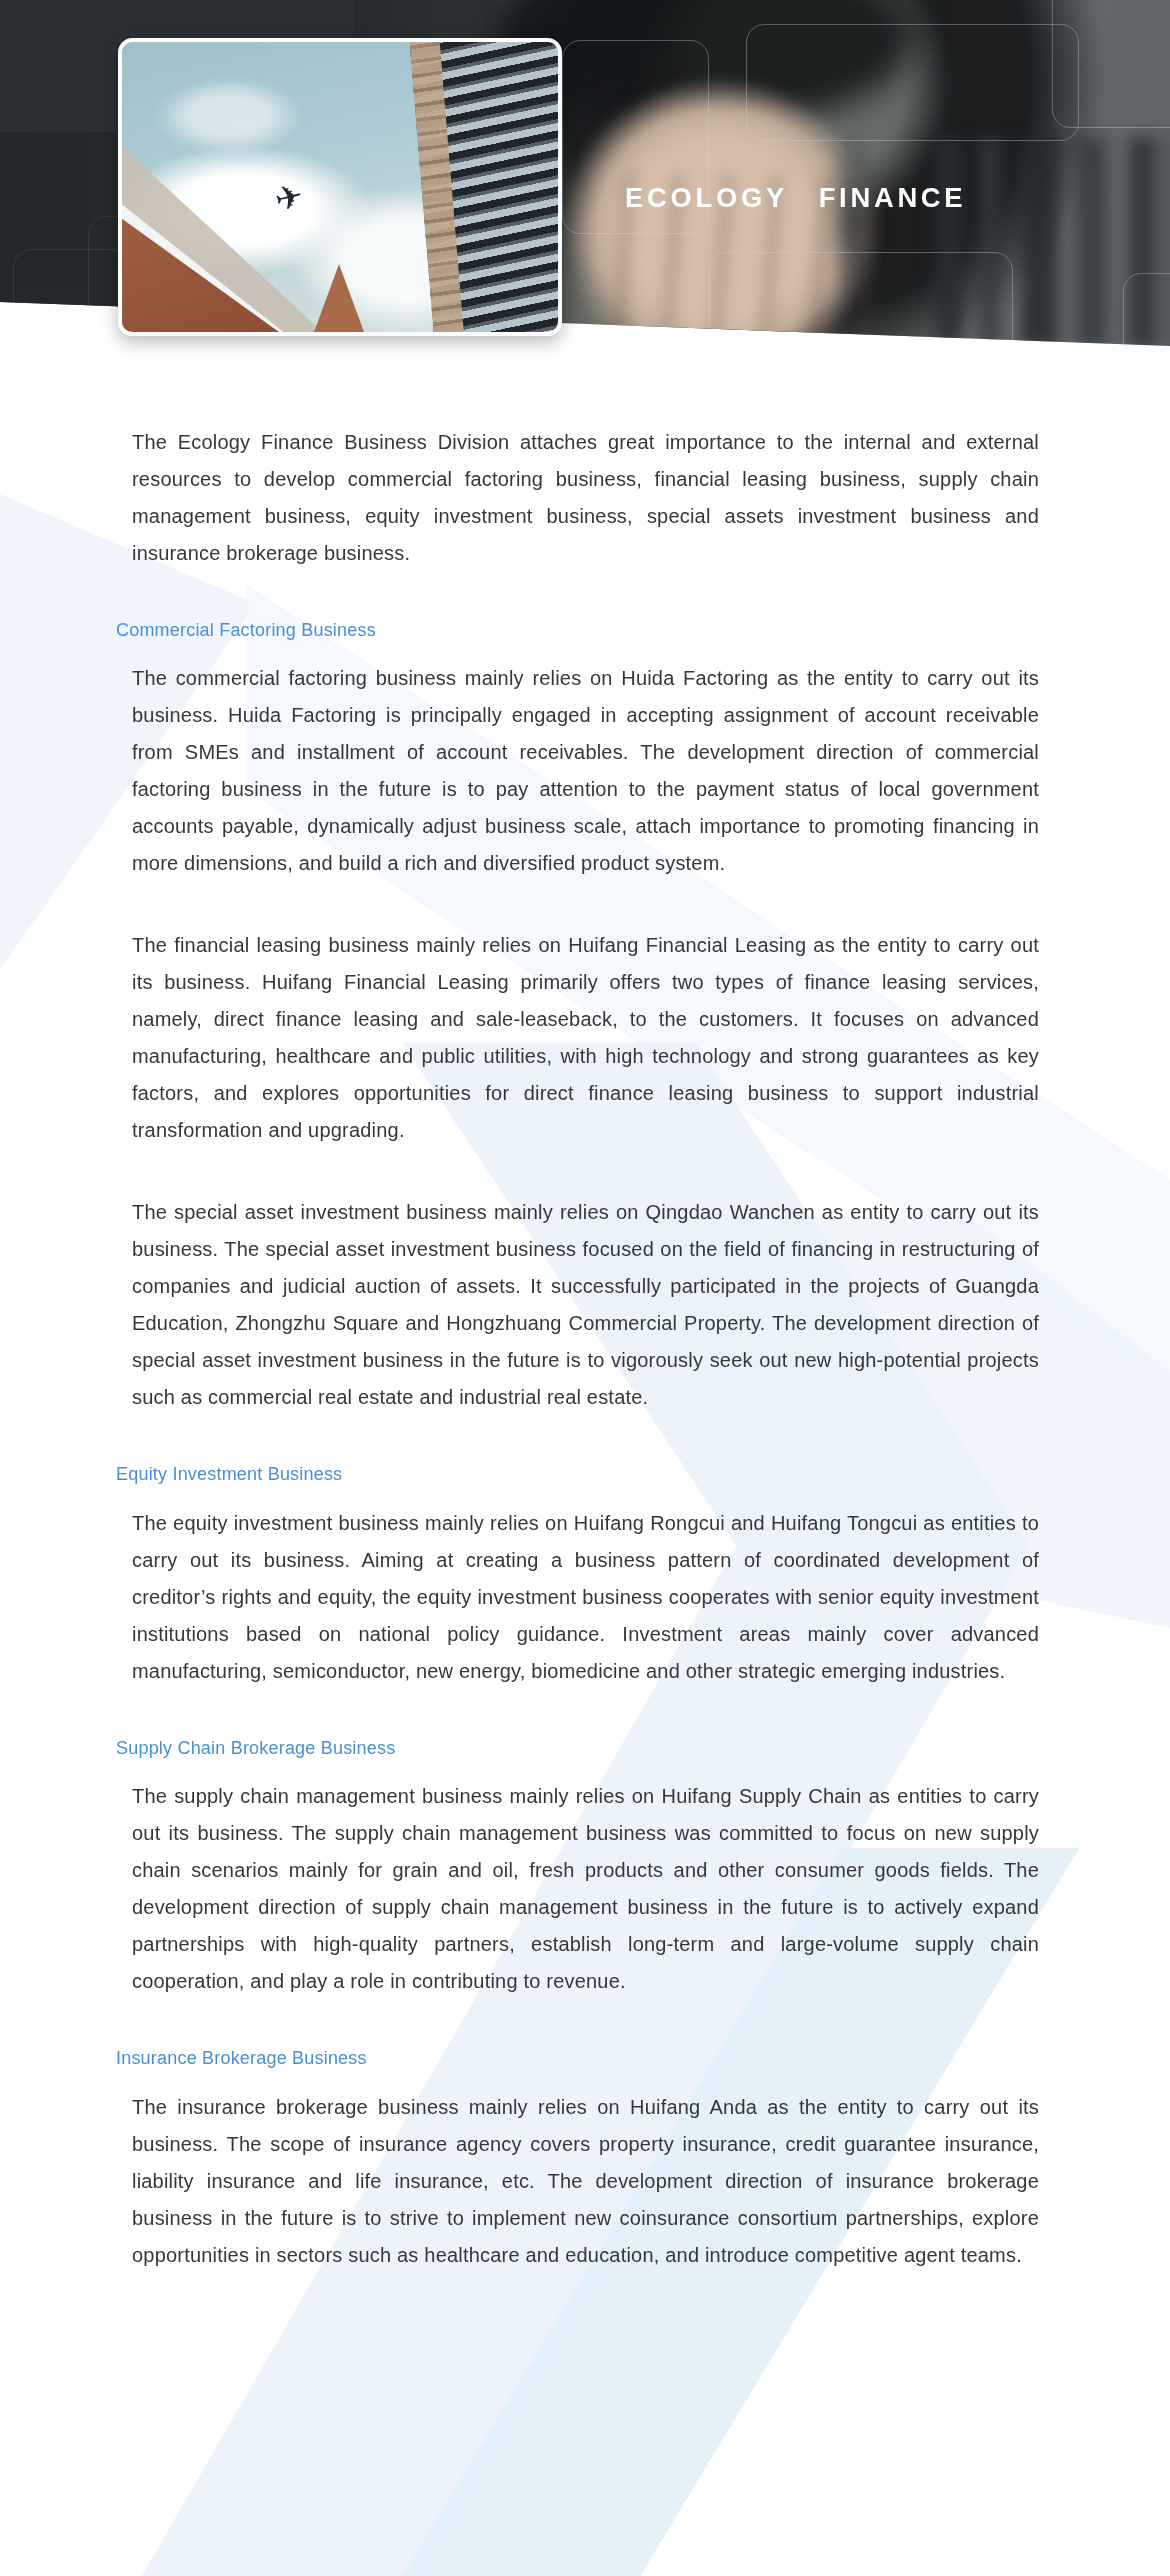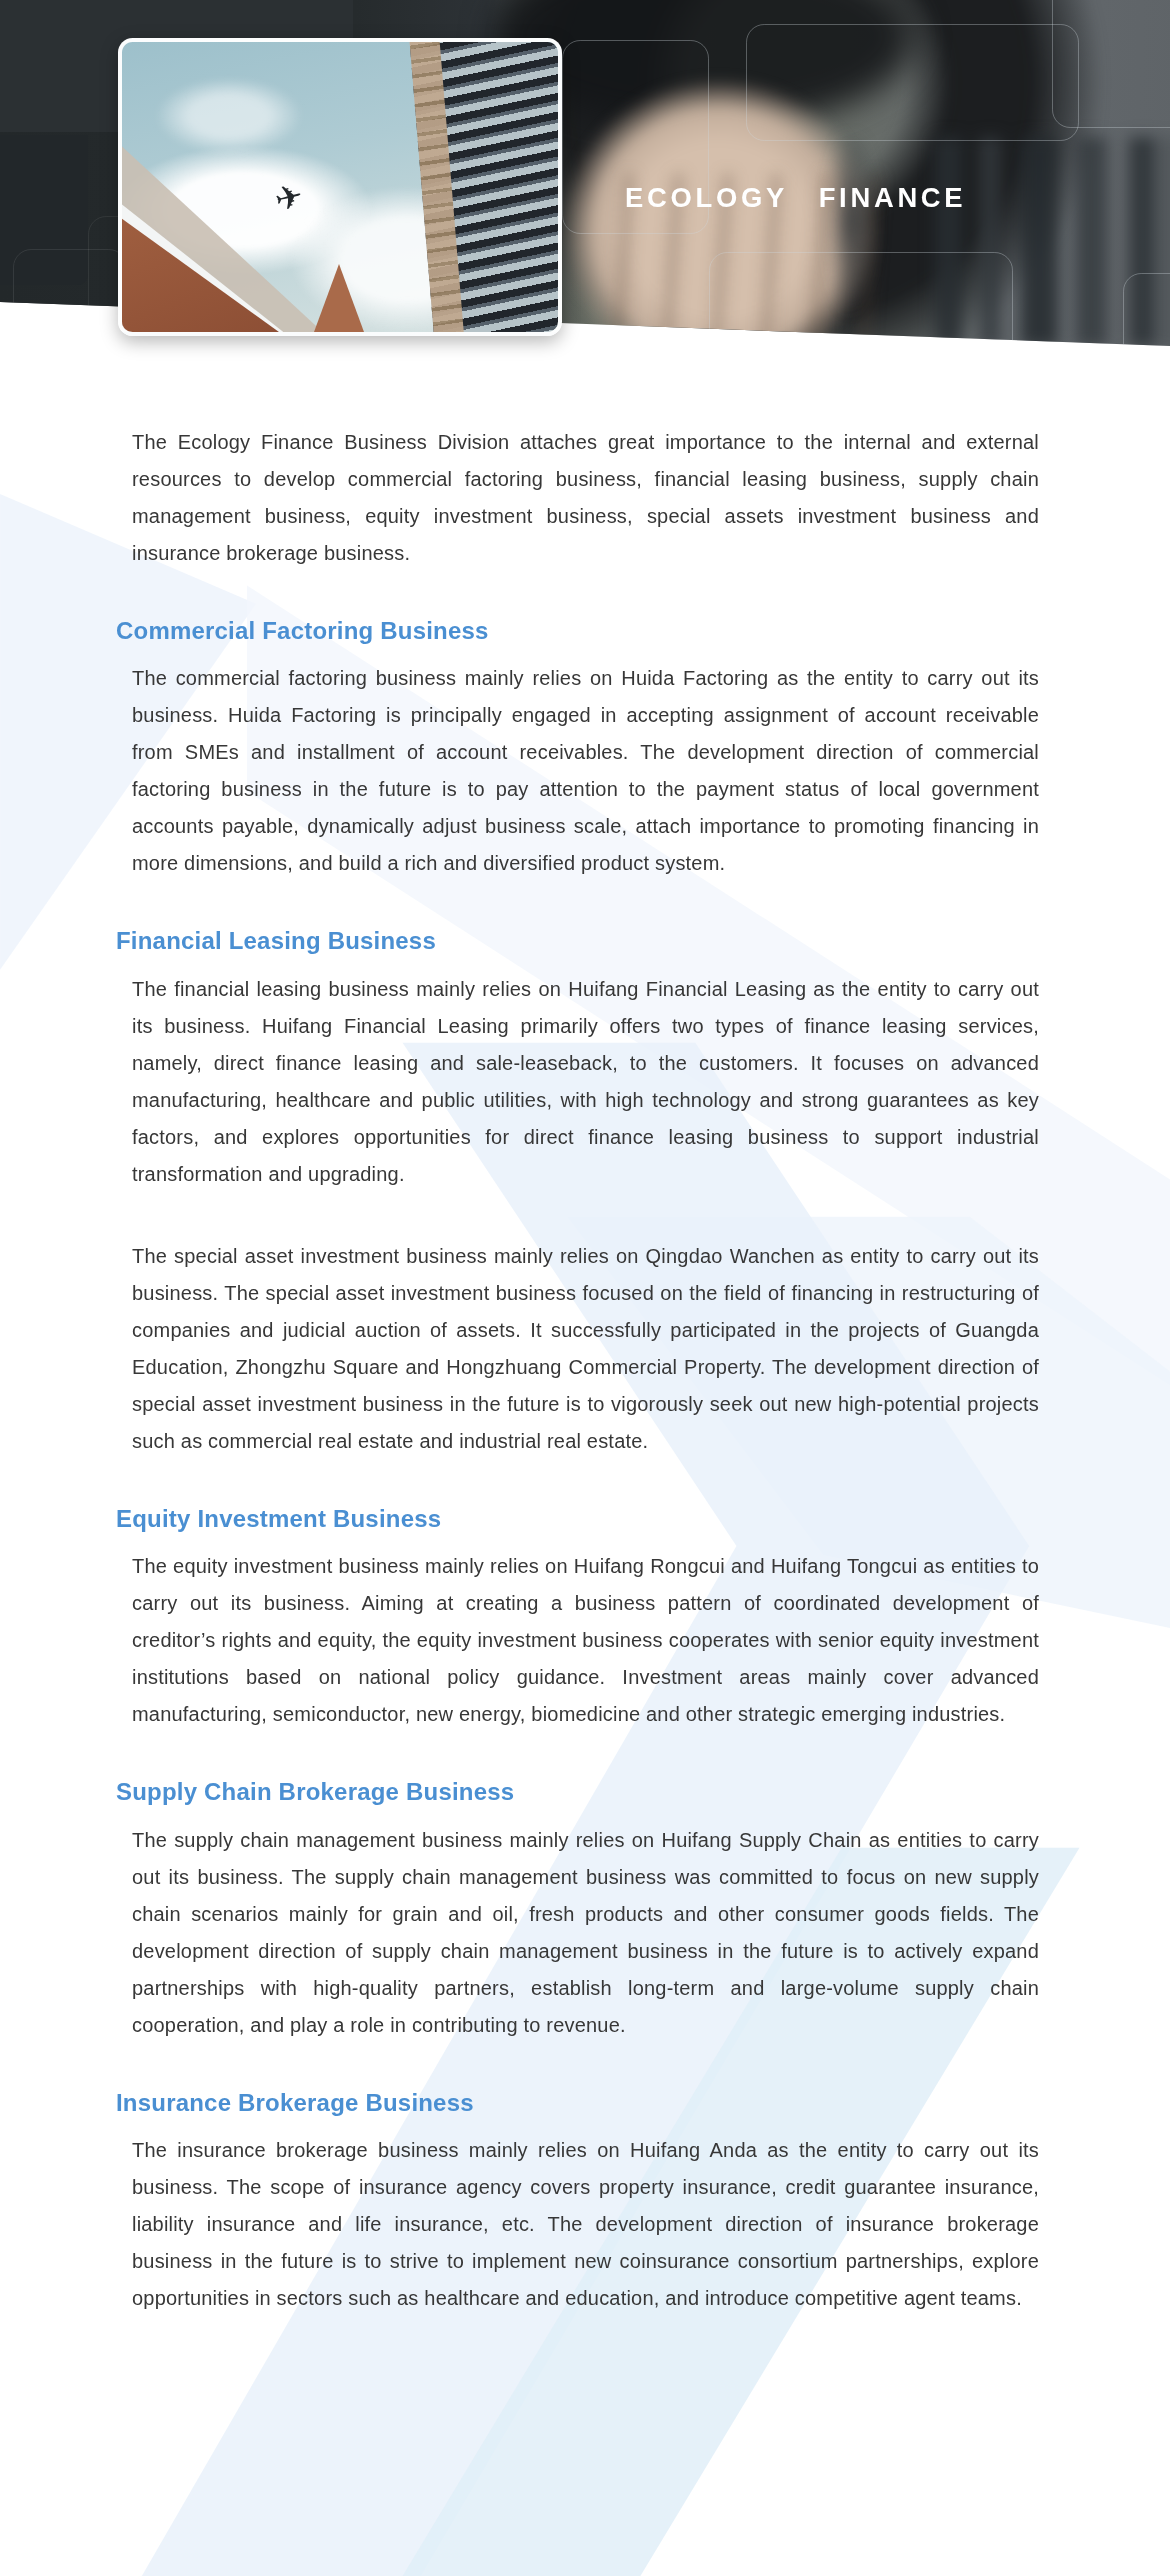--- a/index.html
+++ b/index.html
@@ -88,21 +88,21 @@
   .content{
     position:absolute;left:0;top:348px;width:1171px;z-index:2;
     padding:60px 116px 0;box-sizing:border-box;
   }
   .content p{
     margin:16px;font-size:20px;line-height:37px;color:var(--body-color,#373737);
     text-align:justify;letter-spacing:0.2px;
   }
   .section{margin-top:45px;}
   .section h2{
-    margin:10px 0 11px;font-size:24px;line-height:27.4px;font-weight:bold;
+    margin:10px 0 11px;font-size:18px;line-height:27.4px;font-weight:normal;
     color:var(--accent,#4a8fd2);letter-spacing:0.2px;
   }
 </style>
 </head>
 <body>
 
 <div class="page">
 
   <svg class="stripes" width="1171" height="2576" viewBox="0 0 1280 2816" aria-hidden="true">
     <polygon points="0,540 280,660 0,1060" fill="#edf3fb" opacity="0.85"></polygon>
@@ -148,21 +148,20 @@
 
   <main class="content">
     <p>The Ecology Finance Business Division attaches great importance to the internal and external resources to develop commercial factoring business, financial leasing business, supply chain management business, equity investment business, special assets investment business and insurance brokerage business.</p>
 
     <section class="section">
       <h2>Commercial Factoring Business</h2>
       <p>The commercial factoring business mainly relies on Huida Factoring as the entity to carry out its business. Huida Factoring is principally engaged in accepting assignment of account receivable from SMEs and installment of account receivables. The development direction of commercial factoring business in the future is to pay attention to the payment status of local government accounts payable, dynamically adjust business scale, attach importance to promoting financing in more dimensions, and build a rich and diversified product system.</p>
     </section>
 
     <section class="section">
-      <h2>Financial Leasing Business</h2>
       <p>The financial leasing business mainly relies on Huifang Financial Leasing as the entity to carry out its business. Huifang Financial Leasing primarily offers two types of finance leasing services, namely, direct finance leasing and sale-leaseback, to the customers. It focuses on advanced manufacturing, healthcare and public utilities, with high technology and strong guarantees as key factors, and explores opportunities for direct finance leasing business to support industrial transformation and upgrading.</p>
     </section>
 
     <section class="section">
       <p>The special asset investment business mainly relies on Qingdao Wanchen as entity to carry out its business. The special asset investment business focused on the field of financing in restructuring of companies and judicial auction of assets. It successfully participated in the projects of Guangda Education, Zhongzhu Square and Hongzhuang Commercial Property. The development direction of special asset investment business in the future is to vigorously seek out new high-potential projects such as commercial real estate and industrial real estate.</p>
     </section>
 
     <section class="section">
       <h2>Equity Investment Business</h2>
       <p>The equity investment business mainly relies on Huifang Rongcui and Huifang Tongcui as entities to carry out its business. Aiming at creating a business pattern of coordinated development of creditor’s rights and equity, the equity investment business cooperates with senior equity investment institutions based on national policy guidance. Investment areas mainly cover advanced manufacturing, semiconductor, new energy, biomedicine and other strategic emerging industries.</p>

